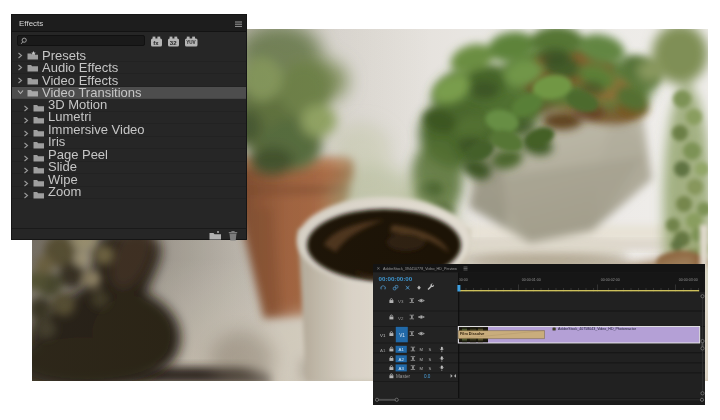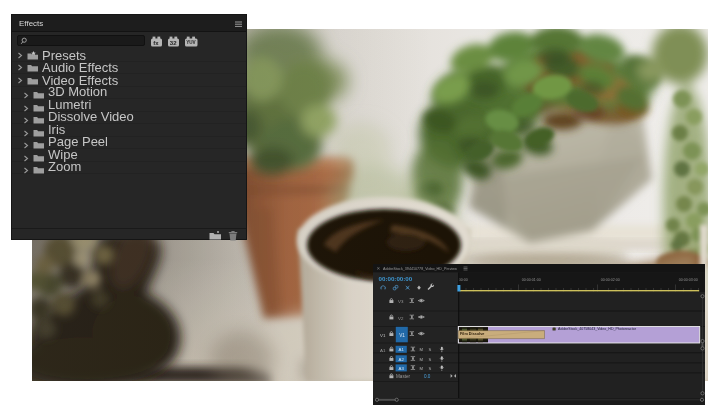--- a/index.html
+++ b/index.html
@@ -320,20 +320,29 @@
         </div>
     <div class="frow">
           <svg class="ch" width="11" height="7">
             <path d="M3.5 1 L6.5 3.5 L3.5 6" stroke="#999" stroke-width="1.1" fill="none"></path>
           </svg>
           <svg class="fi" width="12" height="9">
             <path d="M0.5 2 h3.6 l1 1.2 h5.9 v5.3 h-10.5 z" fill="#9e9e9e"></path>
           </svg>
           <span>Video Effects</span>
         </div>
+    <div class="frow sel">
+          <svg class="ch" width="11" height="7">
+            <path d="M3 1.5 L5.5 4.5 L8 1.5" stroke="#b5b5b5" stroke-width="1.1" fill="none"></path>
+          </svg>
+          <svg class="fi" width="12" height="9">
+            <path d="M0.5 2 h3.6 l1 1.2 h5.9 v5.3 h-10.5 z" fill="#a8a8a8"></path>
+          </svg>
+          <span>Video Transitions</span>
+        </div>
     <div class="frow in">
           <svg class="ch" width="11" height="7">
             <path d="M3.5 1 L6.5 3.5 L3.5 6" stroke="#999" stroke-width="1.1" fill="none"></path>
           </svg>
           <svg class="fi" width="12" height="9">
             <path d="M0.5 2 h3.6 l1 1.2 h5.9 v5.3 h-10.5 z" fill="#9e9e9e"></path>
           </svg>
           <span>3D Motion</span>
         </div>
     <div class="frow in">
@@ -345,39 +354,48 @@
           </svg>
           <span>Lumetri</span>
         </div>
     <div class="frow in">
           <svg class="ch" width="11" height="7">
             <path d="M3.5 1 L6.5 3.5 L3.5 6" stroke="#999" stroke-width="1.1" fill="none"></path>
           </svg>
           <svg class="fi" width="12" height="9">
             <path d="M0.5 2 h3.6 l1 1.2 h5.9 v5.3 h-10.5 z" fill="#9e9e9e"></path>
           </svg>
-          <span>Dissolve Video</span>
+          <span>Immersive Video</span>
         </div>
     <div class="frow in">
           <svg class="ch" width="11" height="7">
             <path d="M3.5 1 L6.5 3.5 L3.5 6" stroke="#999" stroke-width="1.1" fill="none"></path>
           </svg>
           <svg class="fi" width="12" height="9">
             <path d="M0.5 2 h3.6 l1 1.2 h5.9 v5.3 h-10.5 z" fill="#9e9e9e"></path>
           </svg>
           <span>Iris</span>
         </div>
     <div class="frow in">
           <svg class="ch" width="11" height="7">
             <path d="M3.5 1 L6.5 3.5 L3.5 6" stroke="#999" stroke-width="1.1" fill="none"></path>
           </svg>
           <svg class="fi" width="12" height="9">
             <path d="M0.5 2 h3.6 l1 1.2 h5.9 v5.3 h-10.5 z" fill="#9e9e9e"></path>
           </svg>
           <span>Page Peel</span>
+        </div>
+    <div class="frow in">
+          <svg class="ch" width="11" height="7">
+            <path d="M3.5 1 L6.5 3.5 L3.5 6" stroke="#999" stroke-width="1.1" fill="none"></path>
+          </svg>
+          <svg class="fi" width="12" height="9">
+            <path d="M0.5 2 h3.6 l1 1.2 h5.9 v5.3 h-10.5 z" fill="#9e9e9e"></path>
+          </svg>
+          <span>Slide</span>
         </div>
     <div class="frow in">
           <svg class="ch" width="11" height="7">
             <path d="M3.5 1 L6.5 3.5 L3.5 6" stroke="#999" stroke-width="1.1" fill="none"></path>
           </svg>
           <svg class="fi" width="12" height="9">
             <path d="M0.5 2 h3.6 l1 1.2 h5.9 v5.3 h-10.5 z" fill="#9e9e9e"></path>
           </svg>
           <span>Wipe</span>
         </div>

